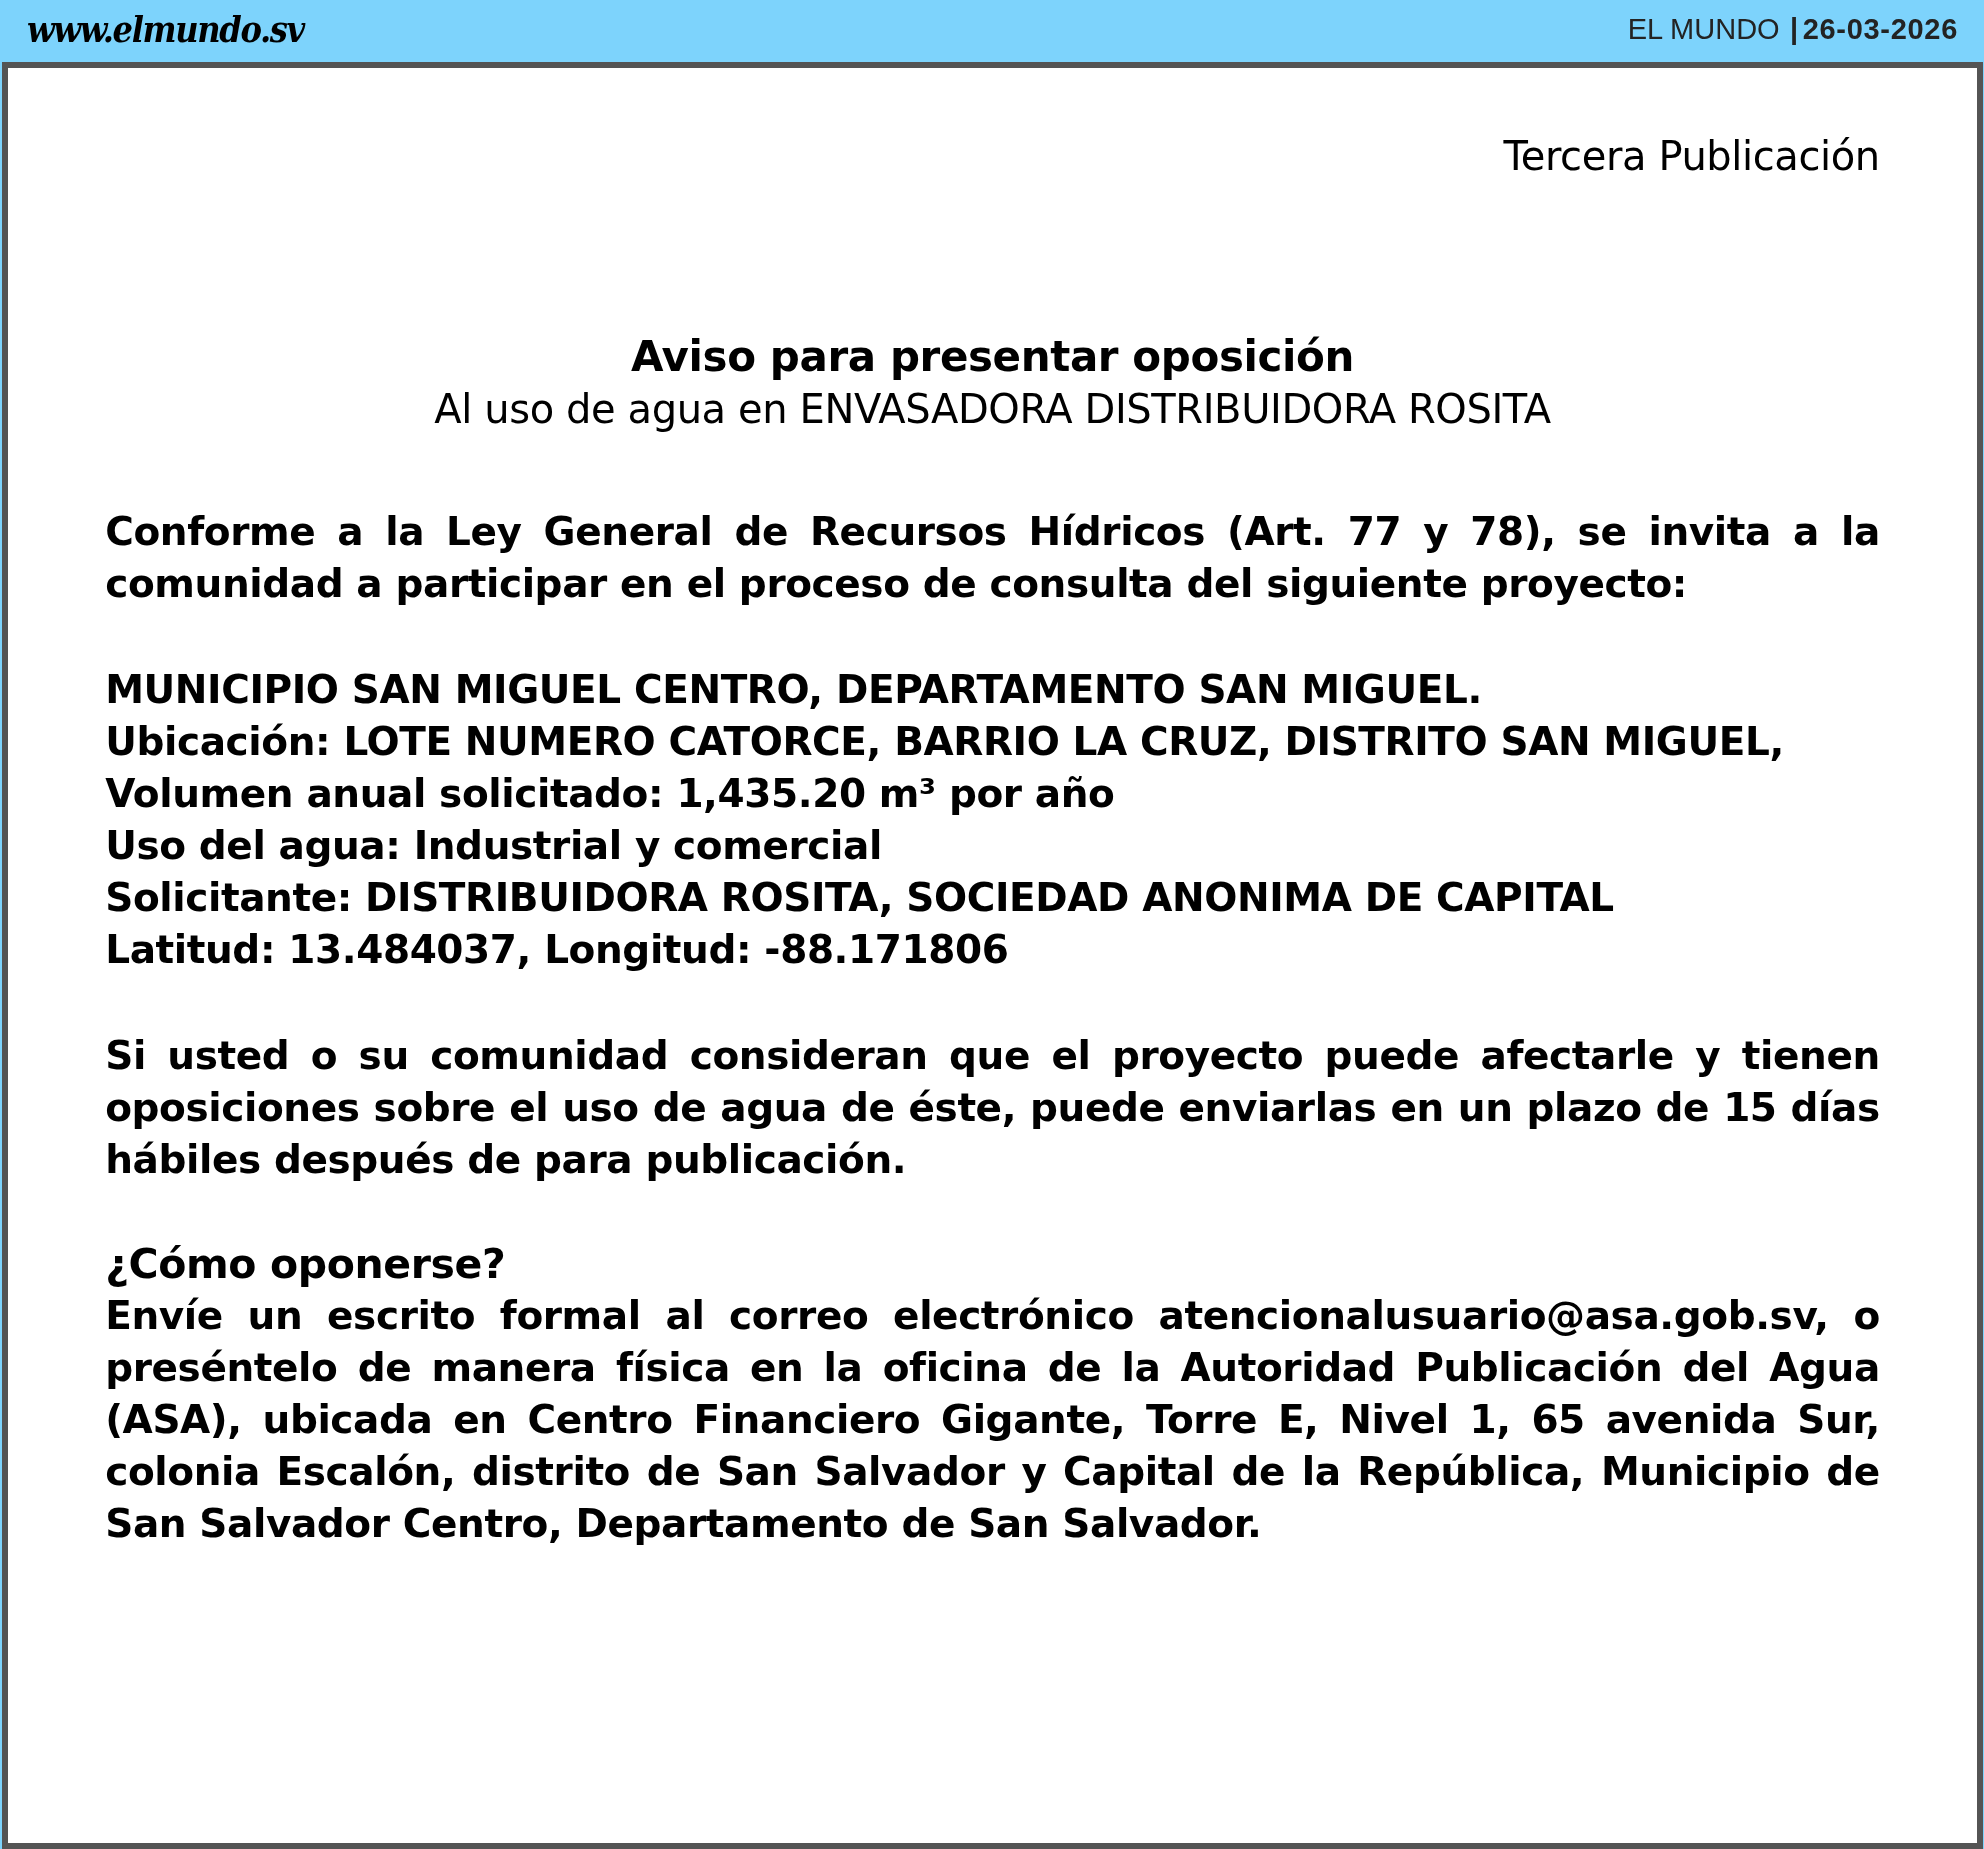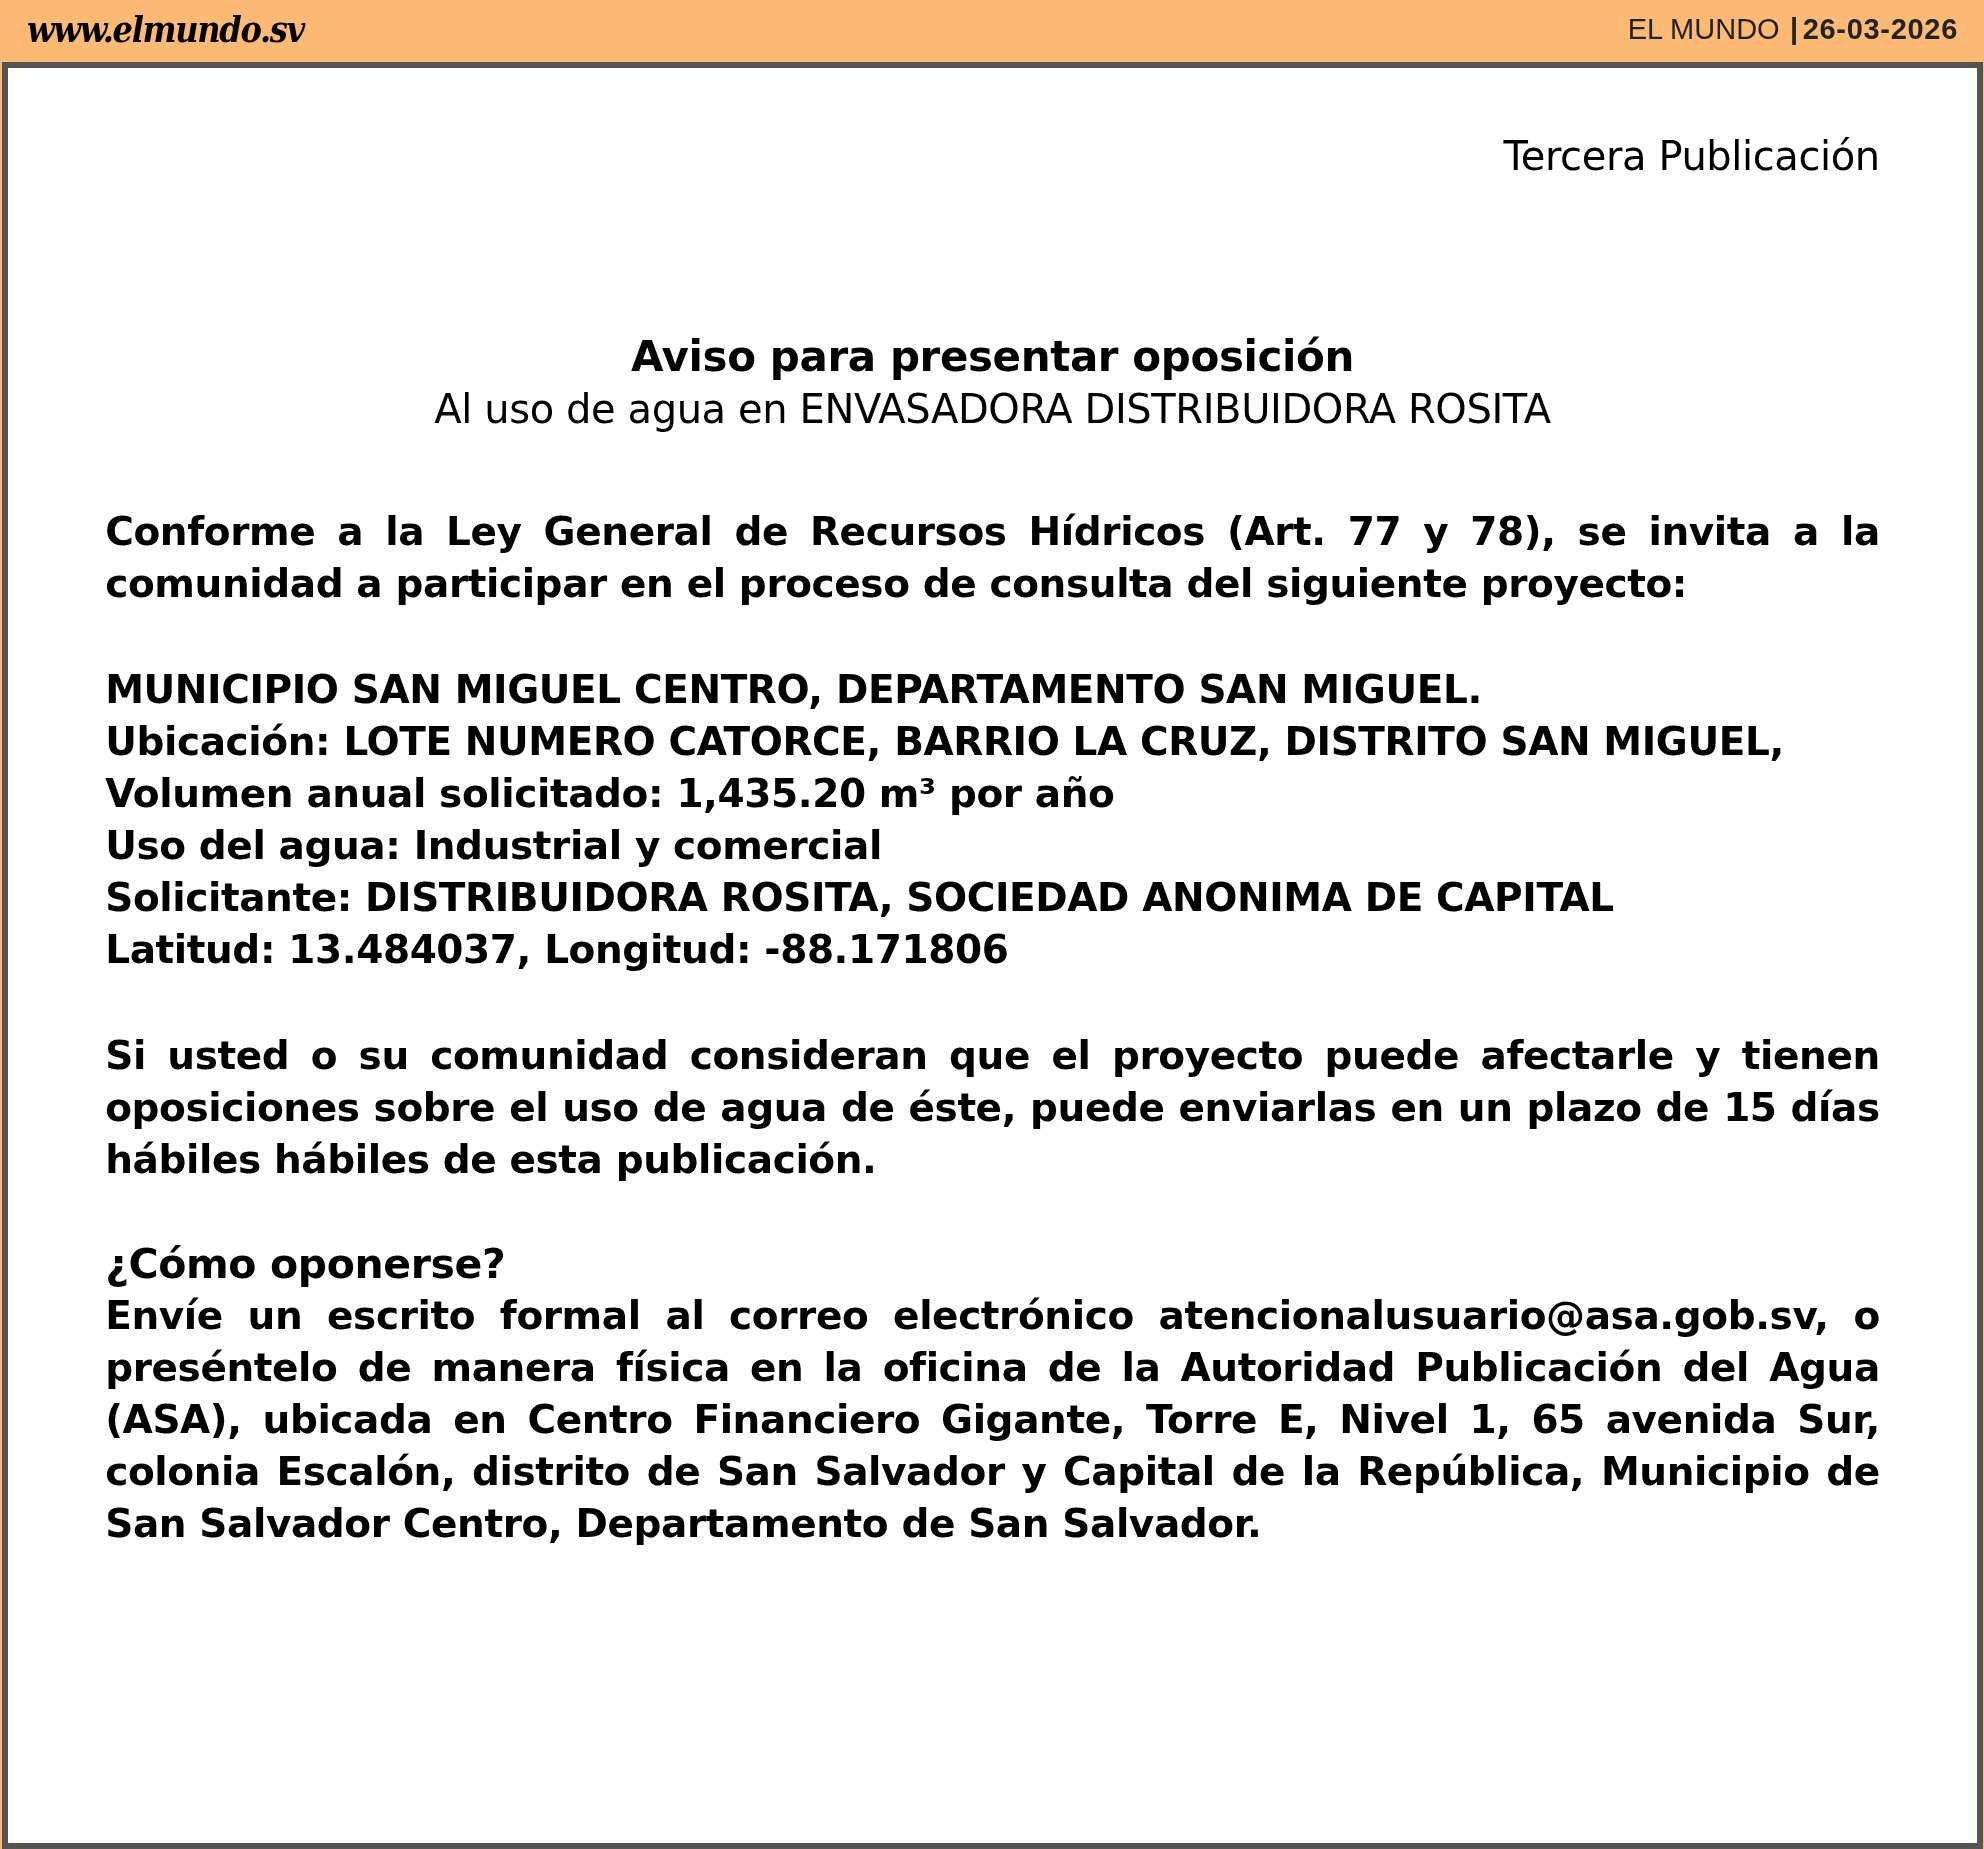--- a/index.html
+++ b/index.html
@@ -1,20 +1,20 @@
 <!DOCTYPE html>
 <html style="font-size:12px"><head>
 <meta charset="utf-8">
 <style>
   html, body { margin: 0; padding: 0; background: #ffffff; }
   .page {
     position: relative;
     width: 1985px;
     height: 1850px;
-    background: #fdba74;
+    background: #7dd3fc;
     font-family: "DejaVu Sans", sans-serif;
     color: #000000;
     overflow: hidden;
   }
   .header {
     position: absolute;
     top: 0; left: 0; right: 0;
     height: 58px;
     display: flex;
     justify-content: space-between;
@@ -103,21 +103,21 @@
         <div class="pline">MUNICIPIO SAN MIGUEL CENTRO, DEPARTAMENTO SAN MIGUEL.</div>
         <div class="pline">Ubicación: LOTE NUMERO CATORCE, BARRIO LA CRUZ, DISTRITO SAN MIGUEL,</div>
         <div class="pline">Volumen anual solicitado: 1,435.20 m³ por año</div>
         <div class="pline">Uso del agua: Industrial y comercial</div>
         <div class="pline">Solicitante: DISTRIBUIDORA ROSITA, SOCIEDAD ANONIMA DE CAPITAL</div>
         <div class="pline">Latitud: 13.484037, Longitud: -88.171806</div>
       </div>
     <div class="para opposition">
         <div class="jline">Si usted o su comunidad consideran que el proyecto puede afectarle y tienen</div>
         <div class="jline">oposiciones sobre el uso de agua de éste, puede enviarlas en un plazo de 15 días</div>
-        <div class="jlast">hábiles hábiles de esta publicación.</div>
+        <div class="jlast">hábiles después de para publicación.</div>
       </div>
     <div class="heading">¿Cómo oponerse?</div>
     <div class="para how">
         <div class="jline">Envíe un escrito formal al correo electrónico atencionalusuario@asa.gob.sv, o</div>
         <div class="jline">preséntelo de manera física en la oficina de la Autoridad Publicación del Agua</div>
         <div class="jline">(ASA), ubicada en Centro Financiero Gigante, Torre E, Nivel 1, 65 avenida Sur,</div>
         <div class="jline">colonia Escalón, distrito de San Salvador y Capital de la República, Municipio de</div>
         <div class="jlast">San Salvador Centro, Departamento de San Salvador.</div>
       </div>
   </div>

